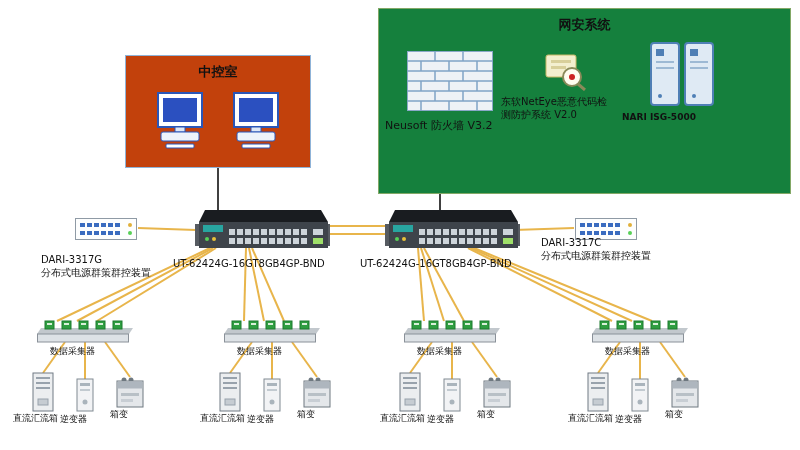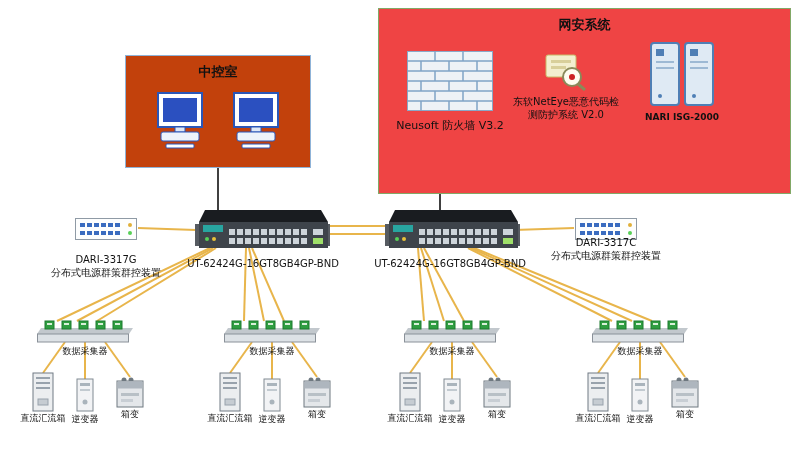--- a/index.html
+++ b/index.html
@@ -1,24 +1,24 @@
 <!DOCTYPE html>
 <html><head>
 <meta charset="utf-8">
 <style>
   *{margin:0;padding:0;box-sizing:border-box}
   html,body{width:800px;height:450px}
   body{font-family:"DejaVu Sans","Liberation Sans",sans-serif;background:#fff;overflow:hidden}
   #stage{position:relative;width:800px;height:450px;background:#fff}
   .abs{position:absolute}
-  .lbl{position:absolute;transform:translateX(-50%);text-align:center;white-space:pre-line;color:#111;line-height:1.3}
+  .lbl{position:absolute;transform:translateX(-50%);white-space:pre-line;color:#111;line-height:1.3}
   .panel{position:absolute}
   .panel-title{text-align:center;font-weight:bold;font-size:13px;color:#111;padding-top:7px}
   #control-room{left:125px;top:55px;width:186px;height:113px;background:#c2410c;border:1px solid #8fb3d8}
-  #security{left:378px;top:8px;width:413px;height:186px;background:#ef4444;border:1px solid #82a866}
+  #security{left:378px;top:8px;width:413px;height:186px;background:#15803d;border:1px solid #82a866}
   .computers{display:flex;justify-content:center;gap:22px;margin-top:10px}
   .fs11{font-size:11px}.fs10{font-size:10px}.fs9{font-size:9px}
   .bold{font-weight:bold}
   svg.icon{display:block}
   #wires{position:absolute;left:0;top:0;z-index:0}
   .panel,.node,.lbl{z-index:1}
 </style>
 </head>
 <body>
 
@@ -242,21 +242,21 @@
       </svg>
     <div class="lbl fs11" style="left:71px;top:110px;width:130px">Neusoft 防火墙 V3.2</div>
     <svg class="icon abs" style="left:165px;top:44px" width="44" height="38">
         <use href="#sym-neteye"></use>
       </svg>
     <div class="lbl fs10" style="left:187px;top:86px;width:130px">东软NetEye恶意代码检
 测防护系统 V2.0</div>
     <svg class="icon abs" style="left:270px;top:32px" width="66" height="68">
         <use href="#sym-nari"></use>
       </svg>
-    <div class="lbl fs9 bold" style="left:303px;top:103px;width:120px">NARI ISG-2000</div>
+    <div class="lbl fs9 bold" style="left:303px;top:103px;width:120px">NARI ISG-5000</div>
   </div>
 
   <svg class="icon abs node" style="left:195px;top:206px" width="135" height="46">
       <use href="#sym-switch"></use>
     </svg>
   <div class="lbl fs10" style="left:263px;top:257px;width:180px">UT-62424G-16GT8GB4GP-BND</div>
   <svg class="icon abs node" style="left:385px;top:206px" width="135" height="46">
       <use href="#sym-switch"></use>
     </svg>
   <div class="lbl fs10" style="left:450px;top:257px;width:180px">UT-62424G-16GT8GB4GP-BND</div>

